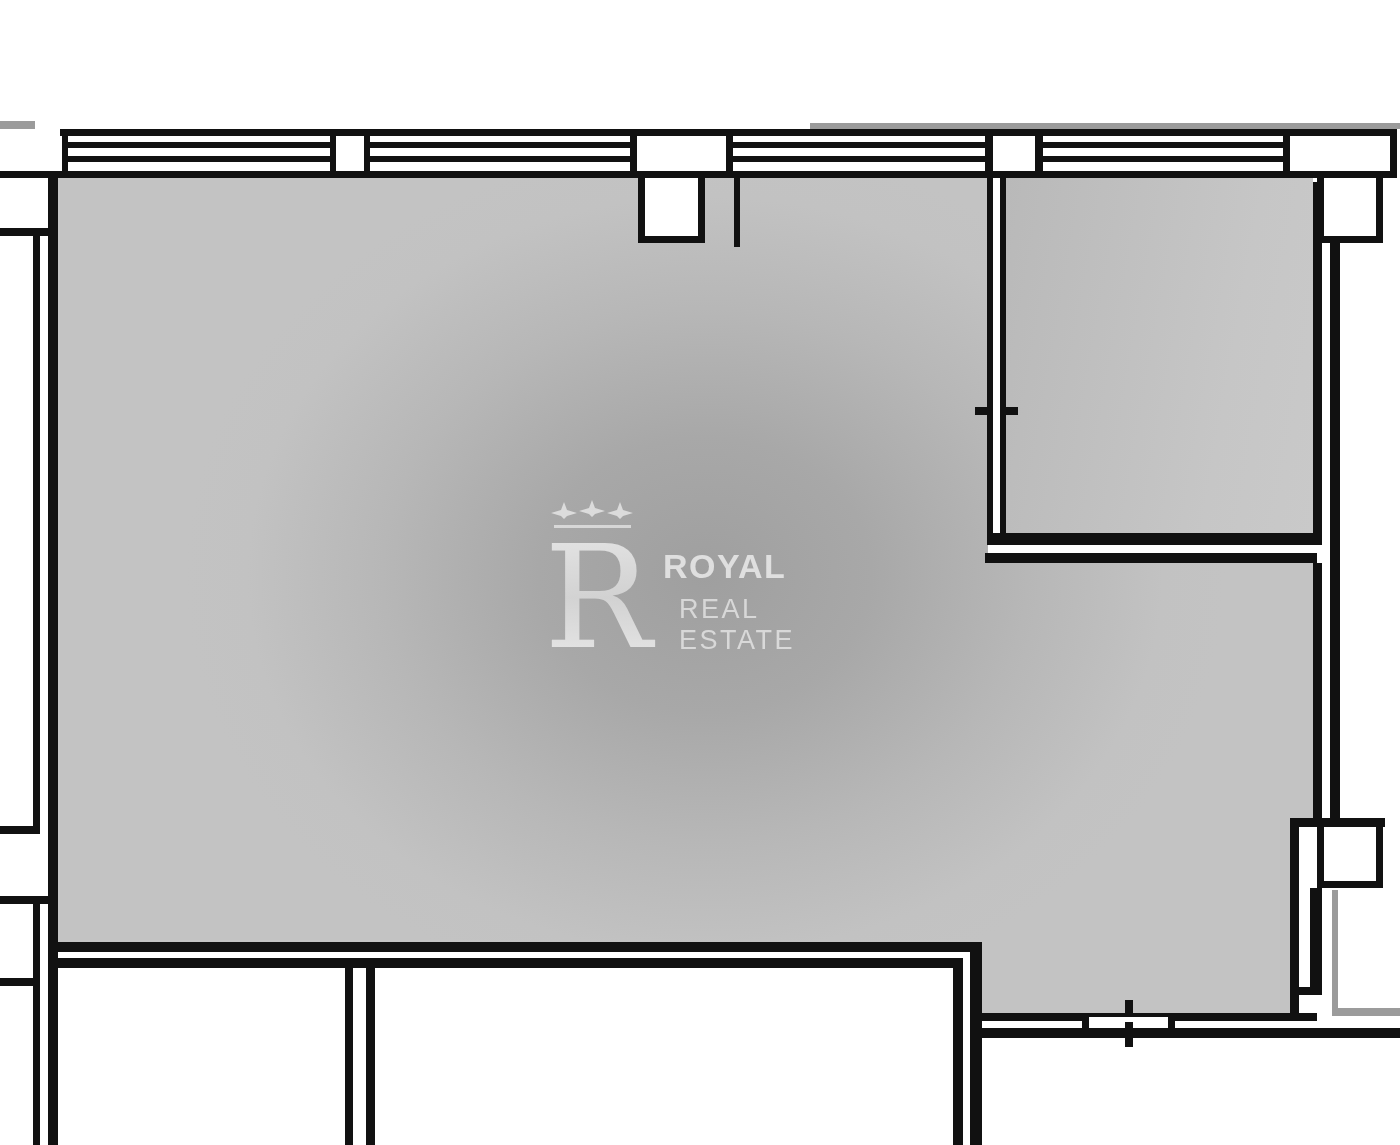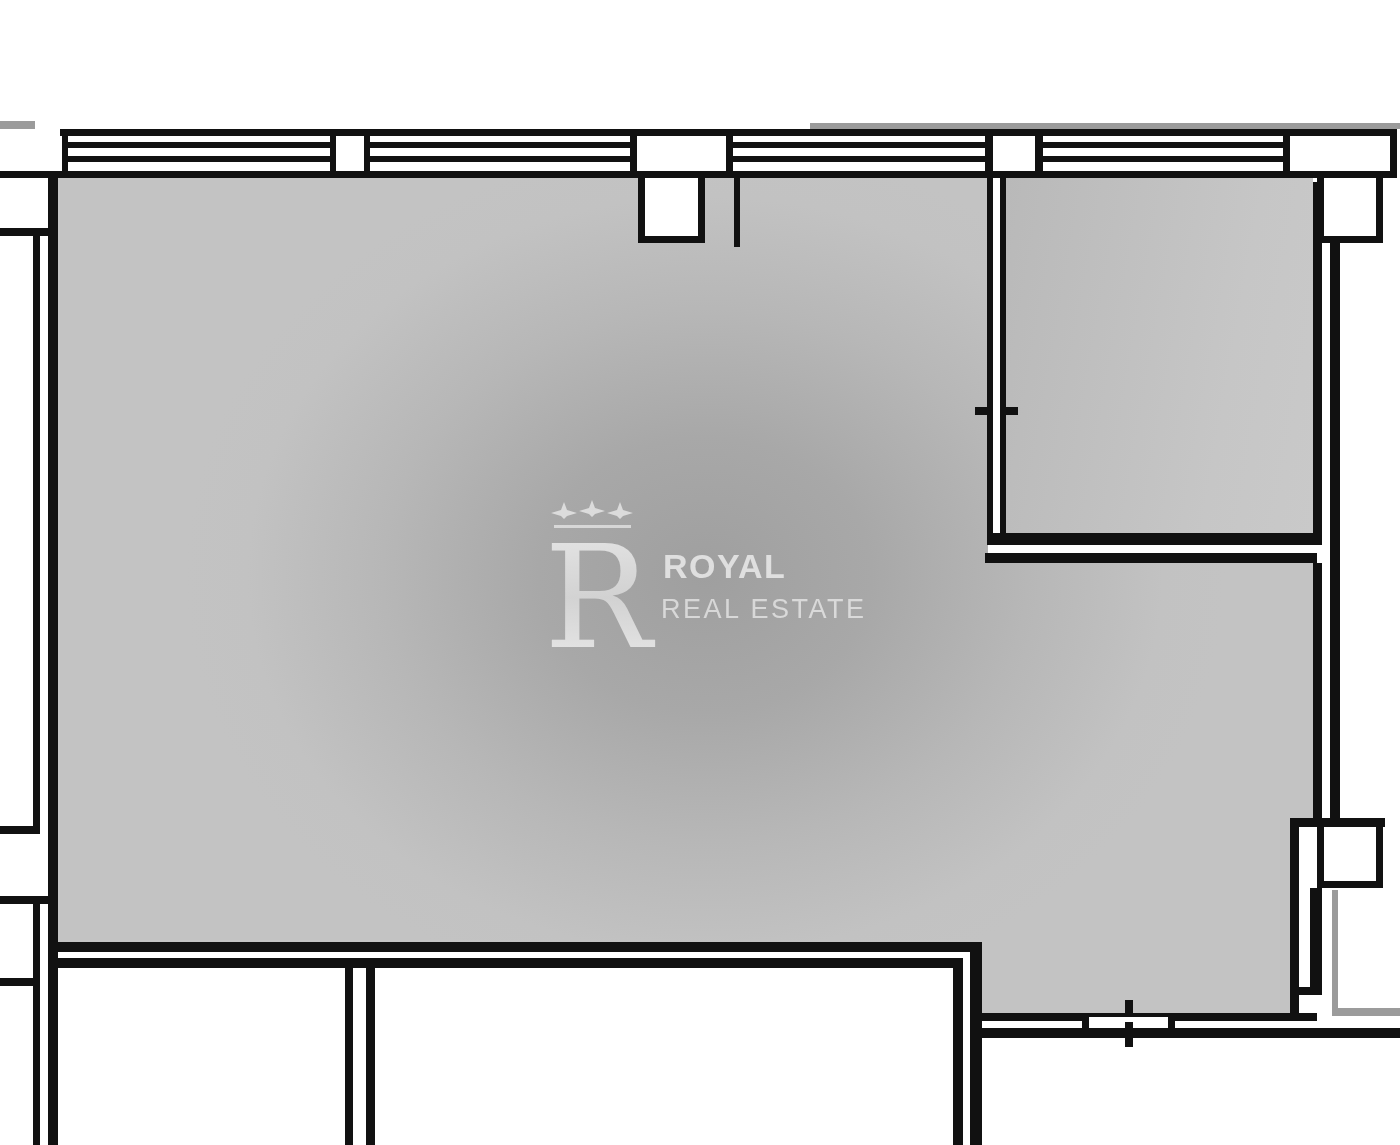--- a/index.html
+++ b/index.html
@@ -24,21 +24,21 @@
   .bB{border-bottom:7px solid #111111;}
   
   #watermark{position:absolute;left:547px;top:495px;width:330px;height:170px;}
   #wm-logo{position:absolute;left:0;top:0;}
   #wm-royal{
     position:absolute;left:116px;top:52px;
     font-size:34px;font-weight:700;letter-spacing:1.5px;
     color:rgba(255,255,255,0.66);
   }
   #wm-realestate{
-    position:absolute;left:114px;top:99px;
+    position:absolute;left:132px;top:99px;
     font-size:27px;font-weight:400;letter-spacing:2.5px;
     color:rgba(255,255,255,0.58);
   }
 </style>
 </head>
 <body>
 
 <div id="canvas">
 
   <div id="gray-main" style="clip-path: polygon(57px 177px, 988px 177px, 988px 563px, 1313px 563px, 1313px 818px, 1290px 818px, 1290px 1013px, 982px 1013px, 982px 942px, 57px 942px);"></div>

